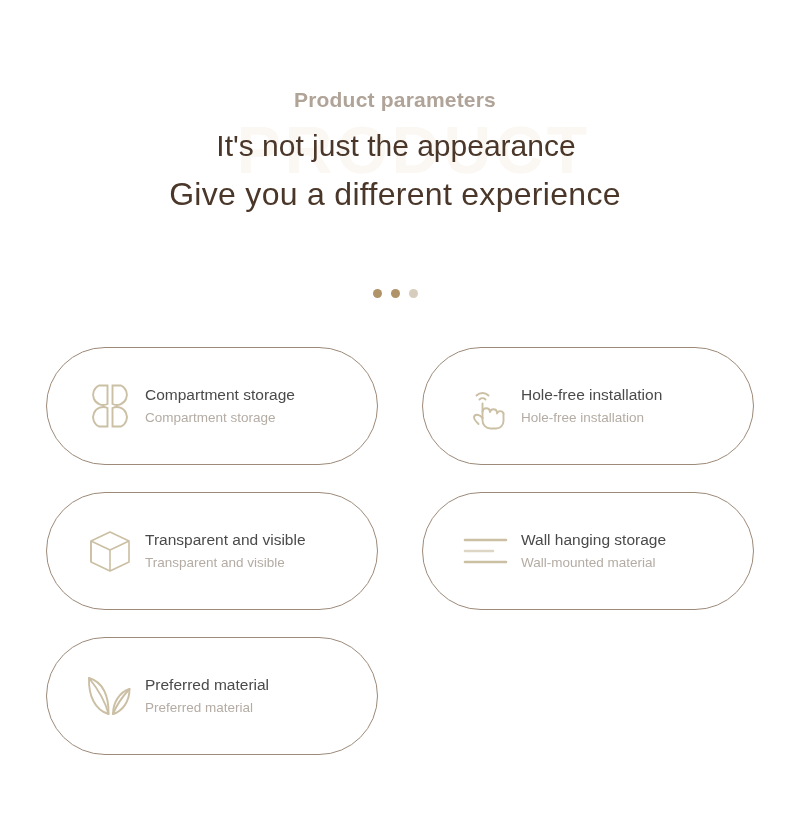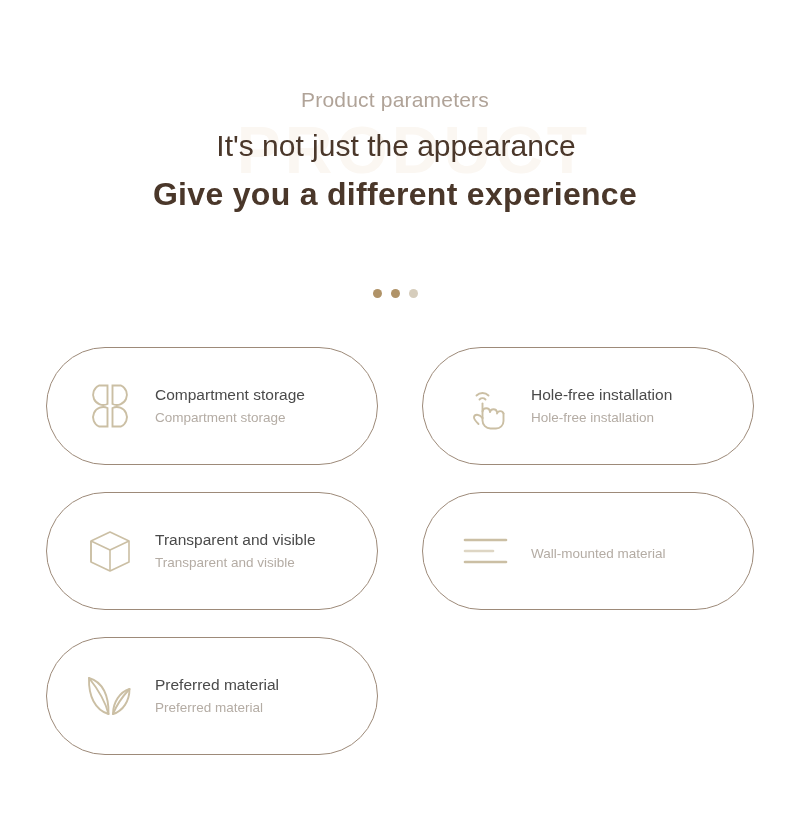--- a/index.html
+++ b/index.html
@@ -42,21 +42,21 @@
     white-space: nowrap;
     padding-left: 38px;
   }
 
   .eyebrow {
     position: absolute;
     top: 88px; left: 0;
     width: 790px;
     text-align: center;
     font-size: 21px;
-    font-weight: 400;
+    font-weight: 700;
     color: #b0a398;
     letter-spacing: 0.2px;
   }
 
   .headline-wrap {
     position: absolute;
     top: 130px;
     left: 0;
     width: 790px;
     text-align: center;
@@ -72,21 +72,21 @@
     margin: 0 auto;
     text-align: center;
     padding-left: 2px;
   }
 
   .headline-2 {
     display: block;
     margin-top: 13px;
     font-size: 32px;
     line-height: 38px;
-    font-weight: 700;
+    font-weight: 400;
     color: #4a372a;
     letter-spacing: 0.3px;
   }
 
   
   .dots {
     position: absolute;
     top: 289px;
     left: 0;
     width: 790px;
@@ -127,21 +127,21 @@
     flex: 0 0 58px;
     width: 58px;
     height: 58px;
     display: flex;
     align-items: center;
     justify-content: center;
   }
   .card-icon svg { display: block; }
 
   .card-text {
-    margin-left: 16px;
+    margin-left: 6px;
     display: flex;
     flex-direction: column;
     justify-content: center;
   }
 
   .card-title {
     font-size: 15.5px;
     line-height: 18px;
     color: #4a4a4a;
     font-weight: 400;
@@ -229,20 +229,21 @@
 
     <div class="card">
       <div class="card-icon">
         <svg width="52" height="52" viewBox="0 0 52 52" fill="none" stroke="#cbbfa4" stroke-width="2.6" stroke-linecap="round">
           <line x1="5" y1="15" x2="46" y2="15"></line>
           <line x1="5" y1="26" x2="33" y2="26" stroke="#ded6c4"></line>
           <line x1="5" y1="37" x2="46" y2="37"></line>
         </svg>
       </div>
       <div class="card-text">
+        <div class="card-title">Wall hanging storage</div>
         <div class="card-sub">Wall-mounted material</div>
       </div>
     </div>
 
 
     <div class="card">
       <div class="card-icon">
         <svg width="54" height="52" viewBox="0 0 54 52" fill="none" stroke="#cbbfa4" stroke-width="1.9" stroke-linecap="round" stroke-linejoin="round">
           <path d="M6 8 C20 12 26 26 25.5 44 C12 40 5.5 26 6 8 Z"></path>
           <path d="M6 8 C14 18 22 30 25.5 44"></path>

